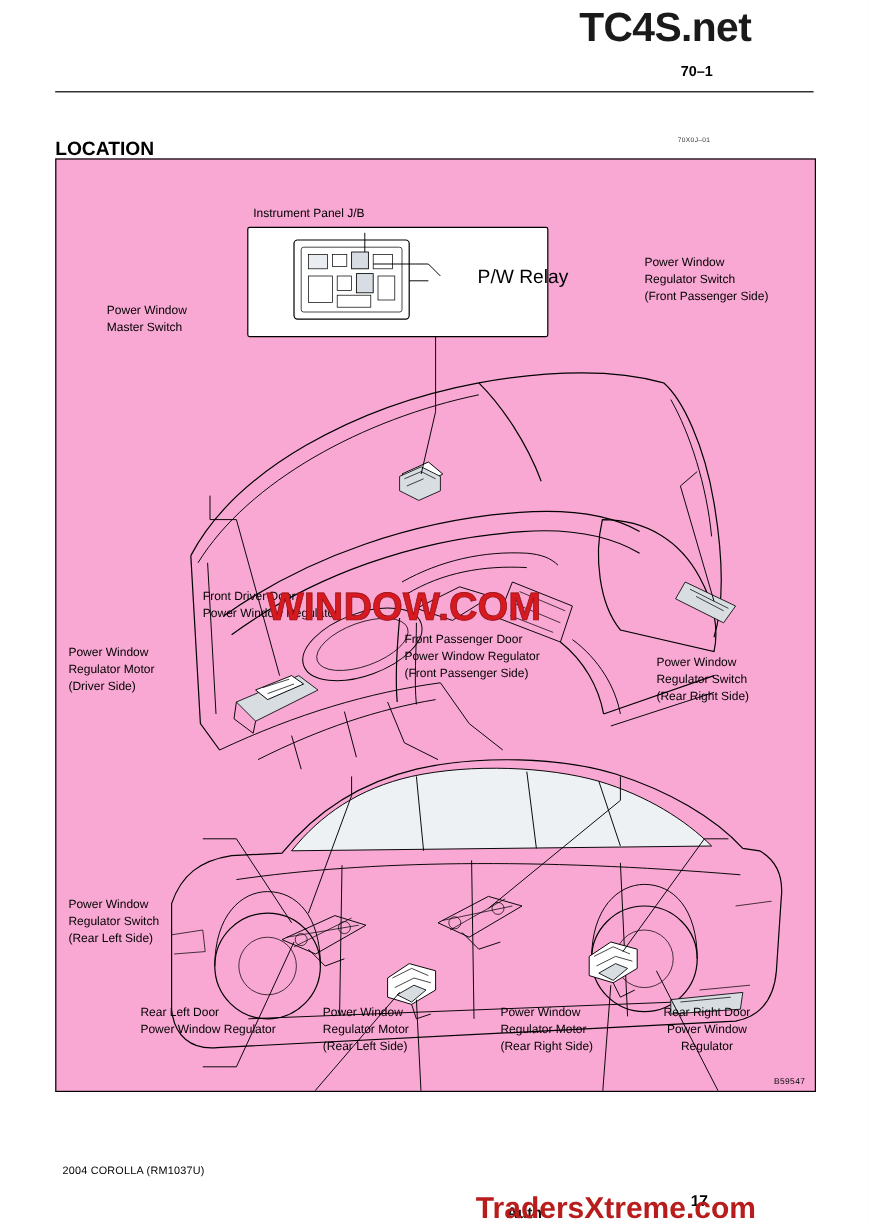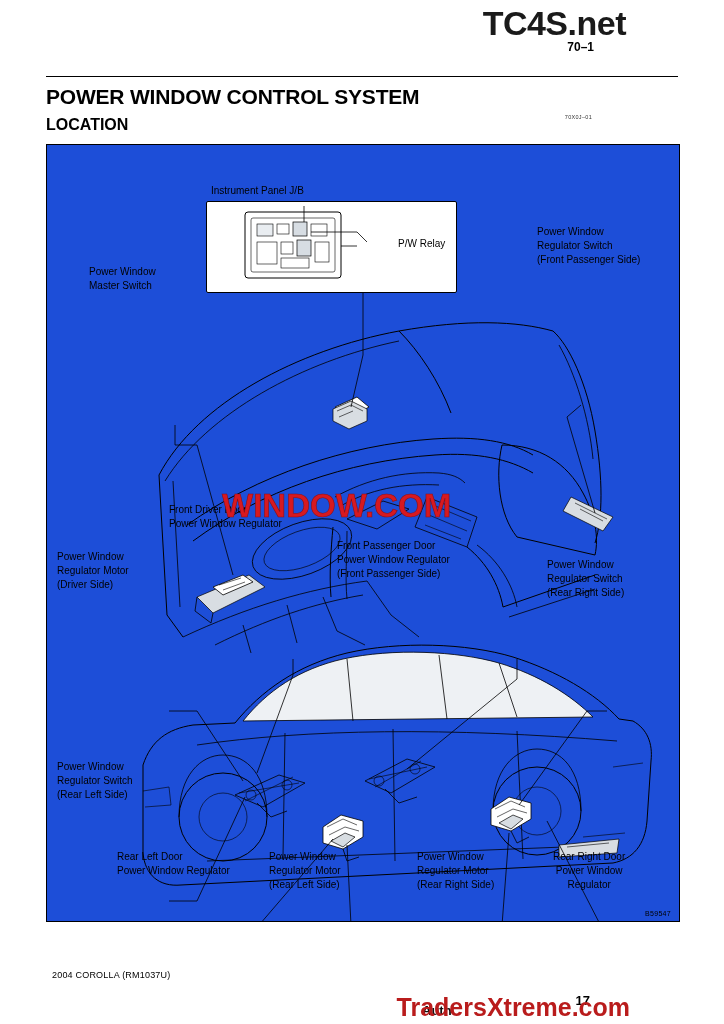--- a/index.html
+++ b/index.html
@@ -80,21 +80,21 @@
     top: 60px;
     width: 724px;
     text-align: center;
     font-size: 10.5px;
     font-weight: bold;
     letter-spacing: 0.2px;
   }
   .page-num {
     position: absolute;
     right: 46px;
-    top: 40px;
+    top: 52px;
     font-size: 12px;
     font-weight: bold;
   }
 
   .title {
     position: absolute;
     left: 46px;
     top: 85px;
     font-size: 21px;
     font-weight: bold;
@@ -113,25 +113,25 @@
     top: 114px;
     font-size: 5.5px;
     color: #333;
     letter-spacing: 0.3px;
   }
 
   
   .figure-box {
     position: absolute;
     left: 46px;
-    top: 144px;
+    top: 132px;
     width: 632px;
     height: 776px;
     border: 1.2px solid #000;
-    background: #1d4ed8;
+    background: #f9a8d4;
   }
   .fig-code {
     position: absolute;
     right: 8px;
     bottom: 4px;
     font-size: 7px;
     letter-spacing: 0.3px;
   }
 
   
@@ -173,21 +173,21 @@
   .jb-title {
     position: absolute;
     left: 164px;
     top: 40px;
     font-size: 10px;
   }
   .pw-relay-lbl {
     position: absolute;
     left: 314px;
     top: 92px;
-    font-size: 10px;
+    font-size: 16px;
     line-height: 13px;
     padding-left: 37px;
   }
 
   svg.overlay {
     position: absolute;
     left: 0; top: 0;
     width: 632px;
     height: 776px;
     pointer-events: none;
@@ -196,21 +196,20 @@
 </head>
 <body>
 
 <div class="page">
 
   <div class="wm-top">TC4S.net</div>
 
   <div class="page-num">70–1</div>
   <div class="header-rule"></div>
 
-  <div class="title">POWER WINDOW CONTROL SYSTEM</div>
   <div class="subtitle">LOCATION</div>
   <div class="doc-code">70X0J–01</div>
 
   <div class="figure-box">
 
     <svg class="overlay" viewBox="0 0 632 776">
       <defs>
         <style>
           .ln { fill:none; stroke:#000; stroke-width:1; }
           .ln2 { fill:none; stroke:#000; stroke-width:0.8; }

